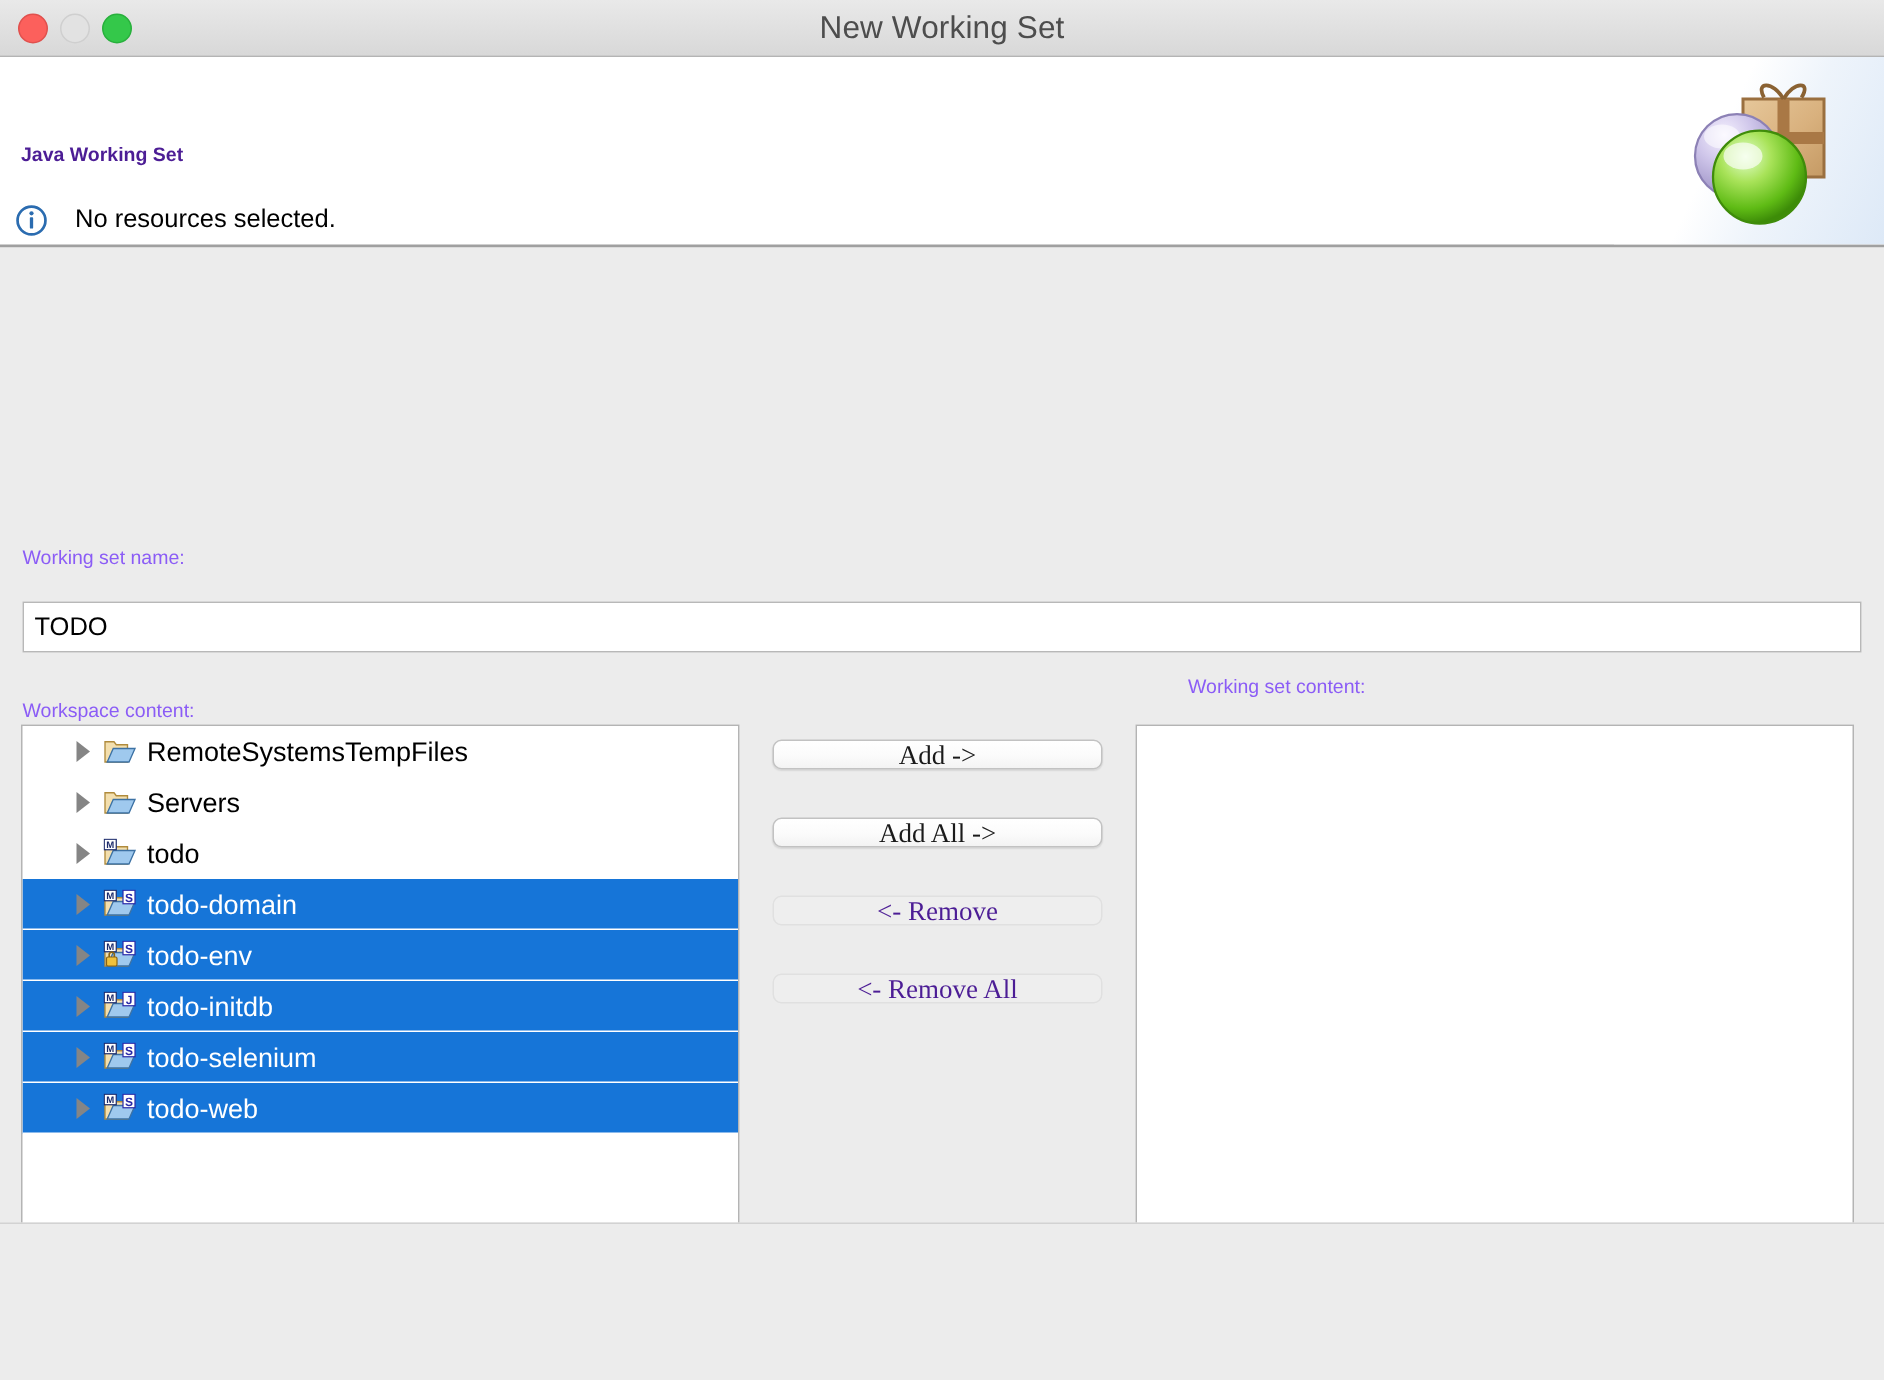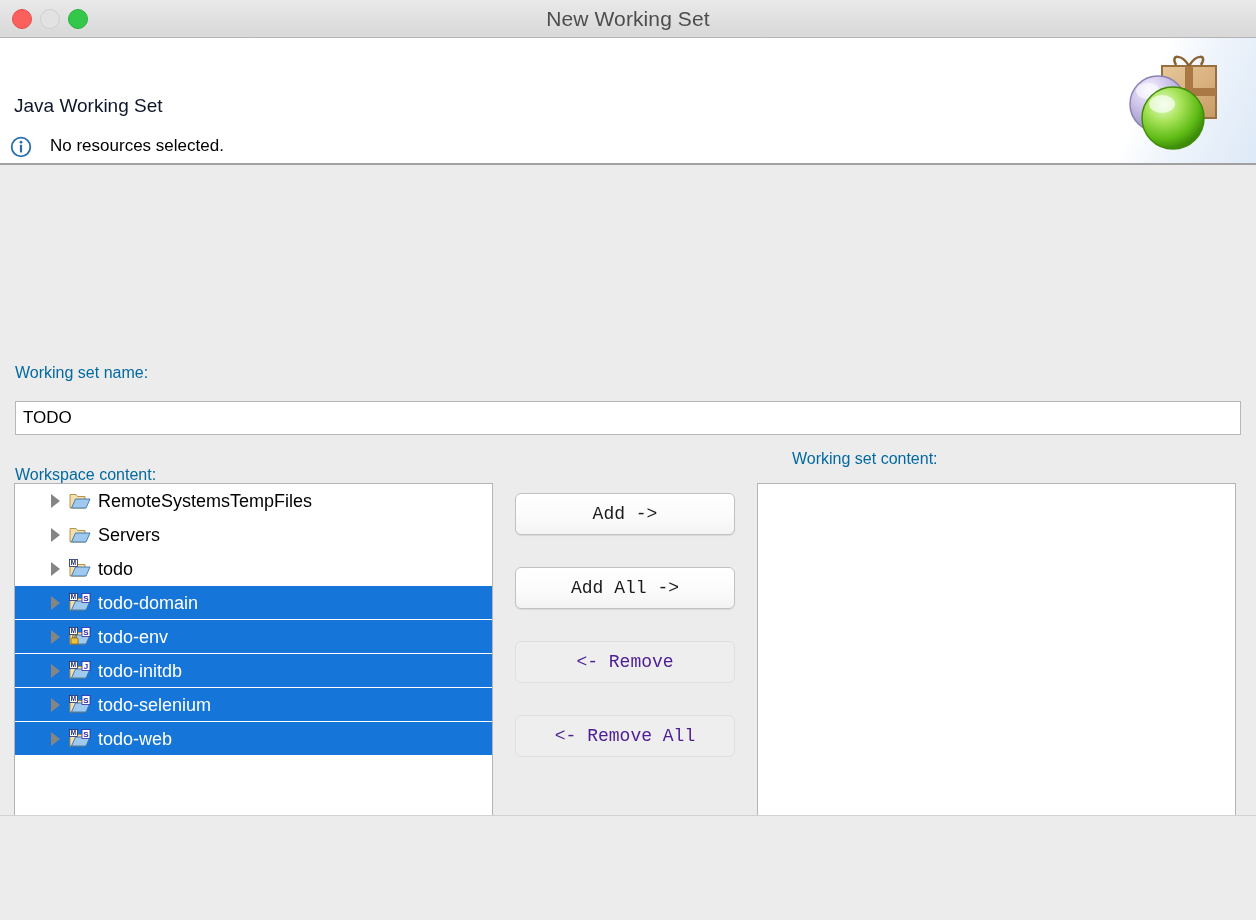--- a/index.html
+++ b/index.html
@@ -62,23 +62,23 @@
     position: relative;
     flex: 0 0 127px;
     height: 127px;
     background: #ffffff;
     border-bottom: 2px solid #a0a0a0;
     overflow: hidden;
   }
   #header-title {
     position: absolute;
     left: 14px; top: 57px;
-    font-size: 19px;
-    font-weight: normal;
-    color: #0f172a;
+    font-size: 13px;
+    font-weight: bold;
+    color: #4c1d95;
   }
   #header-message-row {
     position: absolute;
     left: 10px; top: 98px;
     display: flex;
     align-items: flex-start;
     gap: 18px;
   }
   #header-message {
     font-size: 17px;
@@ -99,22 +99,22 @@
   
   #body {
     position: relative;
     flex: 1 1 auto;
     background: #ececec;
     padding: 0;
   }
 
   .field-label {
     position: absolute;
-    font-size: 16px;
-    color: #0369a1;
+    font-size: 13px;
+    color: #8b5cf6;
   }
   #lbl-wsname { left: 15px; top: 199px; }
   #lbl-workspace-content { left: 15px; top: 285px; margin-top: 16px; }
   #lbl-ws-content { left: 758px; top: 285px; margin-left: 34px; }
 
   #wsname-input {
     position: absolute;
     left: 15px; top: 236px;
     width: 1226px; height: 34px;
     background: #ffffff;
@@ -170,23 +170,23 @@
   
   #mid-buttons {
     position: absolute;
     left: 515px; top: 328px;
     width: 220px;
     display: flex;
     flex-direction: column;
     gap: 32px;
   }
   .btn {
-    font-family: Liberation Mono, monospace;
+    font-family: Liberation Serif, serif;
     font-size: 18px;
-    height: 42px;
+    height: 20px;
     border-radius: 6px;
     background: linear-gradient(to bottom, #ffffff 0%, #fbfbfb 55%, #f3f3f3 100%);
     border: 1px solid #c2c2c2;
     color: #1a1a1a;
     box-shadow: 0 1px 1px rgba(0,0,0,0.09);
     cursor: pointer;
     display: flex;
     align-items: center;
     justify-content: center;
   }

